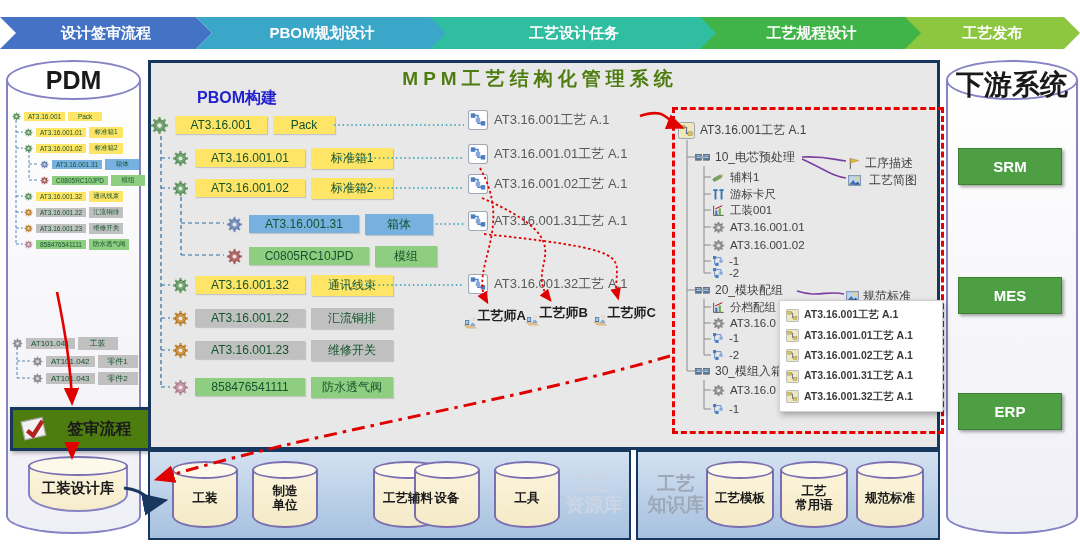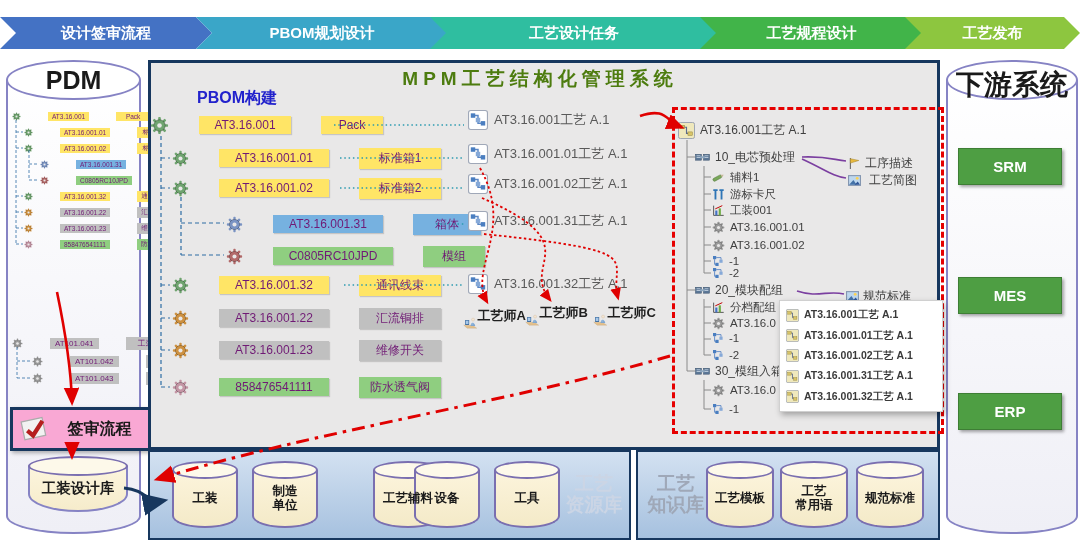--- a/index.html
+++ b/index.html
@@ -12,22 +12,22 @@
   
   .cyl{position:absolute;border:2px solid #8683C4;border-top:none;background:linear-gradient(180deg,#ffffff,#EFEFF6);
        border-radius:0 0 50% 50%/0 0 18px 18px;}
   .cyl::before{content:"";position:absolute;left:-2px;right:-2px;top:calc(var(--eh,22px) / -2);height:var(--eh,22px);
        border-radius:50%;border:2px solid #8683C4;background:#fff;box-sizing:border-box;}
   .cyl.cream{background:linear-gradient(180deg,#FCF5DE,#F6ECCB);}
   .cyl.cream::before{background:#FDF9EA;border-color:#7A6FB0;}
   .cyl-title{position:absolute;width:100%;text-align:center;font-weight:bold;color:#1a1a1a;z-index:3;}
   
   .prow{position:absolute;display:flex;align-items:center;gap:6px;height:20px;}
-  .chip{display:inline-block;padding:2px 10px;font-size:12px;color:#701a75;text-align:center;white-space:nowrap;
-        box-shadow:1px 1px 1px rgba(0,0,0,.15);margin-left:24px;}
+  .chip{display:inline-block;padding:2px 10px;font-size:12px;color:#14532d;text-align:center;white-space:nowrap;
+        box-shadow:1px 1px 1px rgba(0,0,0,.15);}
   .c-yellow{background:#FFE566;} .c-blue{background:#76B1E0;} .c-green{background:#8FCE80;} .c-gray{background:#C0C0C0;}
   .mini-row{position:absolute;display:flex;align-items:center;gap:3px;height:12px;}
   .mini-row .chip{font-size:6.5px;padding:1px 4px;min-width:26px;box-shadow:none;}
   .mini2-row{position:absolute;display:flex;align-items:center;gap:3px;height:14px;}
   .mini2-row .chip{font-size:8px;padding:1px 5px;min-width:30px;box-shadow:none;}
   .gear{flex:0 0 auto;}
   .g-green{color:#6FA46F;} .g-blue{color:#7B94C4;} .g-red{color:#B36A6A;} .g-orange{color:#CE9140;} .g-pink{color:#C495A5;} .g-gray{color:#9A9A9A;}
   
   .pitem{position:absolute;display:flex;align-items:center;gap:6px;font-size:13px;color:#595959;white-space:nowrap;}
   
@@ -47,21 +47,21 @@
         border-radius:0 0 50% 50%/0 0 12px 12px;display:flex;align-items:center;justify-content:center;}
   .bcyl::before{content:"";position:absolute;left:-2px;right:-2px;top:-9px;height:18px;border-radius:50%;
         border:2px solid #7A6FB0;background:#FDF9EA;box-sizing:border-box;}
   .cylabel{white-space:pre-line;text-align:center;font-weight:bold;font-size:12.5px;color:#1a1a1a;line-height:1.15;z-index:2;}
   .libname{position:absolute;font-size:19px;font-weight:bold;text-align:center;line-height:1.1;white-space:pre-line;}
   
   .sysbtn{position:absolute;width:102px;height:35px;background:#4E9E43;border:1px solid #3E7E35;color:#fff;
           font-weight:bold;font-size:15px;display:flex;align-items:center;justify-content:center;
           box-shadow:2px 2px 3px rgba(0,0,0,.35);}
   
-  .approval{position:absolute;background:#f9a8d4;border:3px solid #17375E;display:flex;align-items:center;
+  .approval{position:absolute;background:#4d7c0f;border:3px solid #17375E;display:flex;align-items:center;
             box-shadow:2px 2px 4px rgba(0,0,0,.3);}
   .approval .lbl{flex:1;text-align:center;font-size:16px;font-weight:bold;color:#1a1a1a;}
   .title-main{position:absolute;font-weight:bold;color:#4d7c0f;letter-spacing:5px;font-size:19px;white-space:nowrap;}
   .pbom-t{position:absolute;font-weight:bold;color:#2222CC;font-size:16px;}
   svg.ov{position:absolute;left:0;top:0;pointer-events:none;}
 </style>
 </head>
 <body>
 
 <div id="stage">

